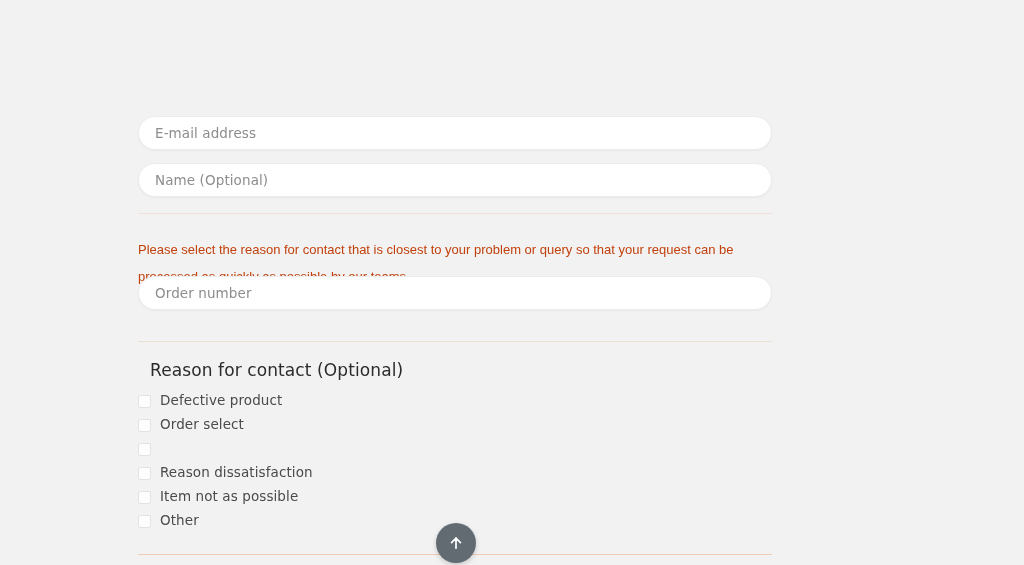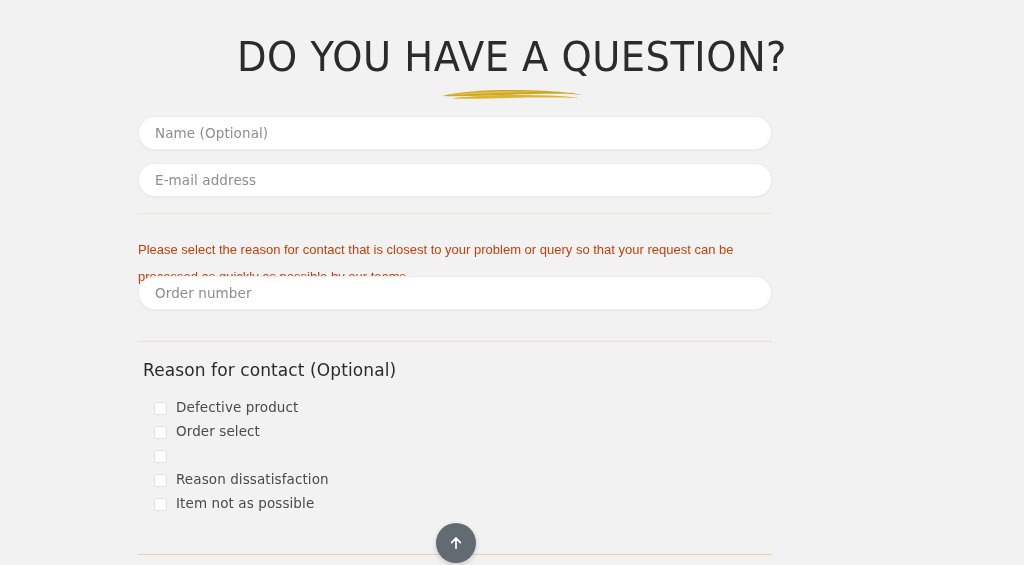--- a/index.html
+++ b/index.html
@@ -126,26 +126,26 @@
     position: absolute;
     left: 138px;
     top: 360px;
     width: 500px;
   }
   .reason-heading {
     font-family: "DejaVu Sans", sans-serif;
     font-size: 17px;
     font-weight: 400;
     color: #2b2b2b;
-    margin: 0 0 9px 5px;
+    margin: 0 0 9px 12px;
     letter-spacing: 0.1px;
   }
   .checkbox-list {
     list-style: none;
-    margin: 16px;
+    margin: 0;
     padding: 0;
   }
   .checkbox-row {
     display: flex;
     align-items: center;
     height: 24px;
     margin-bottom: 0px;
     cursor: pointer;
   }
   .checkbox-box {
@@ -183,35 +183,27 @@
     padding: 0;
     z-index: 5;
   }
   .scroll-top-btn svg { display: block; }
 </style>
 </head>
 <body>
 
 <div class="page">
 
-  <div class="title-block">
-    <h1 class="page-title">DO YOU HAVE A QUESTION?</h1>
-    <svg class="title-underline" viewBox="0 0 152 16">
-      <path d="M6 10 C30 4, 70 3, 112 5 C126 6, 140 7, 146 9 C140 8, 120 7.5, 100 8 C70 8.6, 34 11, 6 10 Z" fill="#cfa62a"></path>
-      <path d="M16 12.4 C44 8.8, 84 8.2, 124 10 C132 10.4, 140 11.4, 144 12.2 C134 11.6, 112 11.2, 92 11.6 C62 12.2, 36 13.6, 16 12.4 Z" fill="#d9b630"></path>
-      <path d="M10 9.1 C36 5.3, 76 4.6, 110 6.1 C100 6.0, 62 6.6, 34 8.2 C24 8.7, 16 9.0, 10 9.1 Z" fill="#e3c449" opacity="0.85"></path>
-    </svg>
-  </div>
 
   <div class="form-wrap">
     <div class="field">
-      <input class="field-input" type="text" placeholder="Name (Optional)" style="">
+      <input class="field-input" type="text" placeholder="E-mail address" style="">
     </div>
     <div class="field">
-      <input class="field-input" type="text" placeholder="E-mail address" style="">
+      <input class="field-input" type="text" placeholder="Name (Optional)" style="">
     </div>
   </div>
 
   <hr class="divider pink divider-1">
 
   <p class="intro">Please select the reason for contact that is closest to your problem or query so that your request can be processed as quickly as possible by our teams.</p>
 
   <div class="order-wrap">
     <div class="field">
       <input class="field-input" type="text" placeholder="Order number" style="">
@@ -234,20 +226,24 @@
       <li class="checkbox-row">
         <span class="checkbox-box"></span>
       </li>
       <li class="checkbox-row">
         <span class="checkbox-box"></span>
         <span class="checkbox-label">Reason dissatisfaction</span>
       </li>
       <li class="checkbox-row">
         <span class="checkbox-box"></span>
         <span class="checkbox-label">Item not as possible</span>
+      </li>
+      <li class="checkbox-row">
+        <span class="checkbox-box"></span>
+        <span class="checkbox-label">Other</span>
       </li>
     </ul>
   </div>
 
   <hr class="divider peach divider-3">
 
   <button class="scroll-top-btn">
     <span>
       <svg width="18" height="18" viewBox="0 0 18 18">
         <path d="M9 14.2 L9 4.6 M9 4.0 L4.6 8.6 M9 4.0 L13.4 8.6" stroke="#ffffff" stroke-width="1.7" fill="none" stroke-linecap="round" stroke-linejoin="round"></path>

